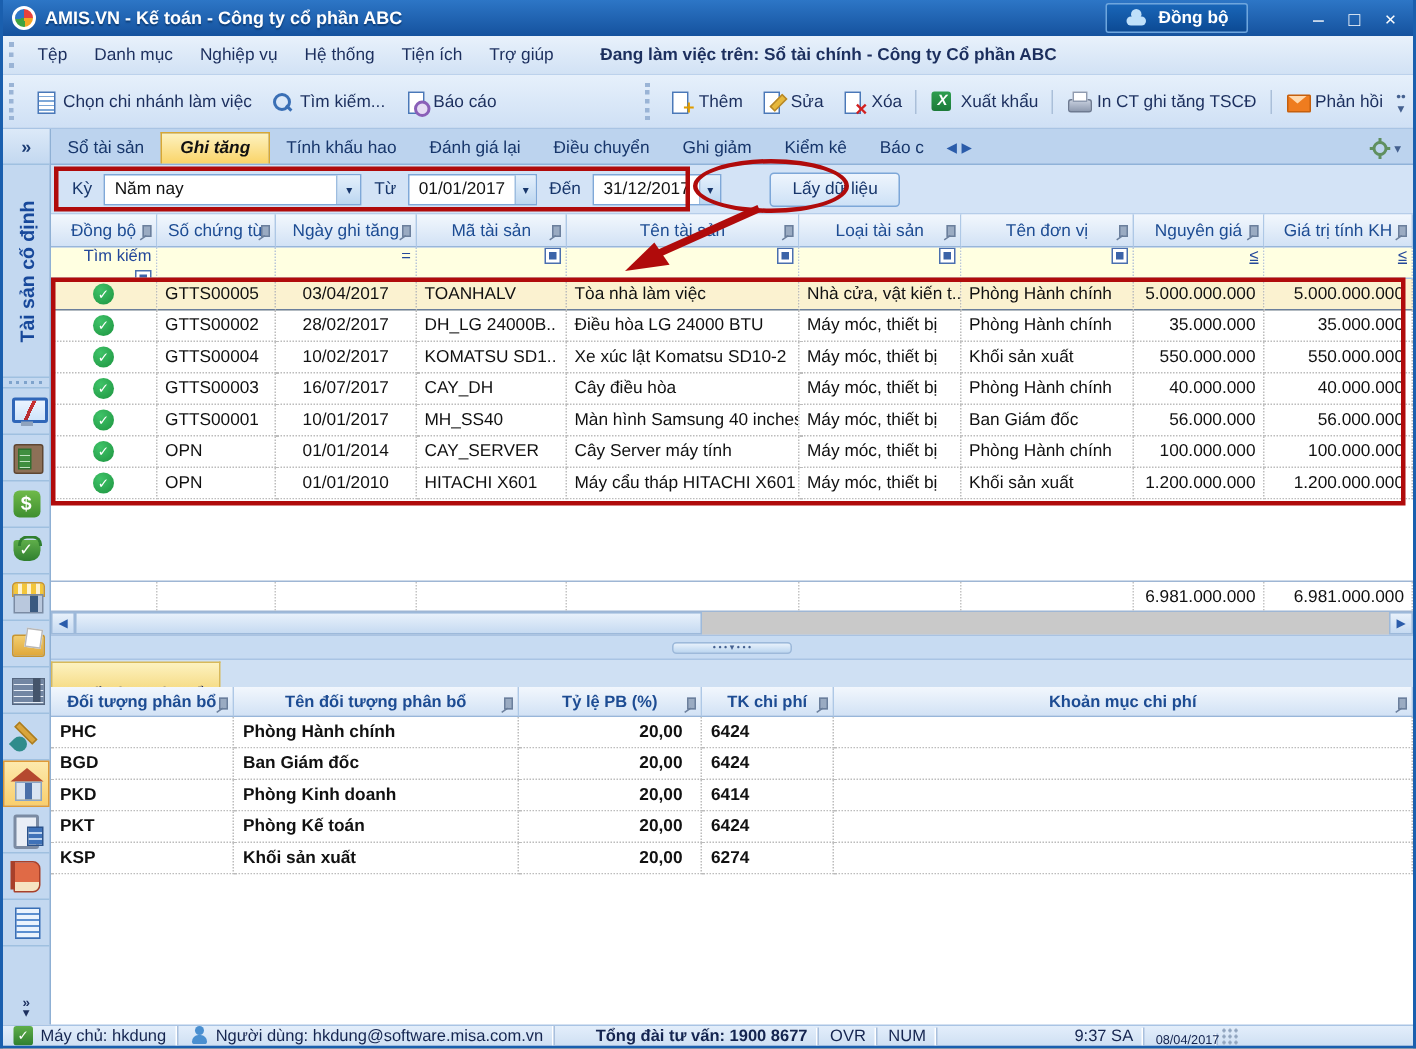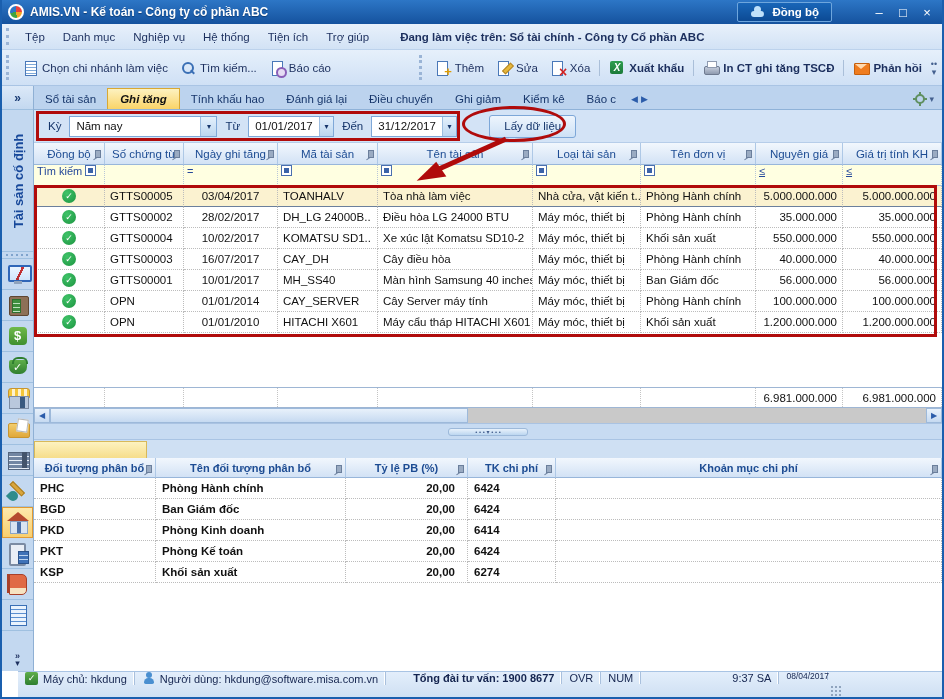--- a/index.html
+++ b/index.html
@@ -24,21 +24,21 @@
   
   .menubar{height:26px;background:linear-gradient(#e8f1fb,#d2e2f5);border-bottom:1px solid #bcd2ec;
     display:flex;align-items:center;flex:none;font-size:11.5px;color:#1c2f5e;}
   .grip{width:5px;height:70%;border-left:3px dotted #9ab4d6;margin:0 5px 0 4px;flex:none;}
   .menubar .mi{padding:0 9px;}
   .workingon{font-weight:bold;margin-left:22px;white-space:nowrap;}
   
   .toolbar{height:36px;background:linear-gradient(#e6f0fb,#cfe0f5);border-bottom:1px solid #a9c4e4;
     display:flex;align-items:center;flex:none;font-size:11.5px;color:#1c2f5e;}
   .titem{display:flex;align-items:center;padding:0 6px;white-space:nowrap;}
-  .titem.sep{border-left:1px solid #aabfd9;margin-left:3px;padding-left:9px;font-weight:bold;}
+  .titem.sep{border-left:1px solid #aabfd9;margin-left:3px;padding-left:9px;}
   .tspacer{flex:1;}
   .tbi{width:16px;height:16px;position:relative;display:inline-block;margin-right:4px;flex:none;}
   [data-icon="branch-doc-icon"]::before{content:"";position:absolute;left:3px;top:1px;width:10px;height:13px;background:
     repeating-linear-gradient(#fff 0 2px,#7ea8d8 2px 3px);border:1px solid #4a78b8;}
   [data-icon="search-icon"]::before{content:"";position:absolute;left:2px;top:2px;width:8px;height:8px;border:2px solid #3a6fb5;border-radius:50%;}
   [data-icon="search-icon"]::after{content:"";position:absolute;left:10px;top:11px;width:5px;height:2px;background:#3a6fb5;transform:rotate(45deg);}
   [data-icon="report-icon"]::before{content:"";position:absolute;left:3px;top:1px;width:9px;height:13px;background:#fff;border:1px solid #4a78b8;}
   [data-icon="report-icon"]::after{content:"";position:absolute;left:7px;top:7px;width:7px;height:7px;border:2px solid #8a5fb8;border-radius:50%;background:#e6dcf4;}
   [data-icon="add-icon"]::before{content:"";position:absolute;left:2px;top:1px;width:9px;height:13px;background:#fff;border:1px solid #4a78b8;}
   [data-icon="add-icon"]::after{content:"+";position:absolute;right:-1px;bottom:-3px;color:#e09c00;font-weight:bold;font-size:13px;}
@@ -105,31 +105,31 @@
   .tab.active{background:linear-gradient(#fdf2c0,#fad468);border:1px solid #d8a834;border-bottom:none;font-weight:bold;color:#111;padding:4px 12px 4px;font-style:italic;}
   .tabarrows{color:#2b5caa;font-size:9px;padding:0 4px 5px;letter-spacing:3px;}
   .tabgear{margin-left:auto;display:flex;align-items:center;padding:0 8px 3px;color:#44608f;font-size:9px;}
   
   .filterbar{height:33px;flex:none;background:#d3e3f6;border-bottom:1px solid #b6cde9;display:flex;align-items:center;font-size:11.5px;color:#17366b;padding-left:14px;}
   .flabel{margin-right:8px;}
   .combo{height:21px;background:#fff;border:1px solid #7fa8d8;display:flex;align-items:center;margin-right:8px;}
   .combo .cv{padding:0 6px;flex:1;white-space:nowrap;color:#111;}
   .combo .cbtn{width:16px;height:100%;background:linear-gradient(#e4f0fc,#bcd6f0);border-left:1px solid #9dbde0;
     color:#17366b;font-size:8px;display:flex;align-items:center;justify-content:center;}
-  .combo.period{width:148px;}.combo.date{width:86px;}
+  .combo.period{width:172px;}.combo.date{width:86px;}
   .loadbtn{height:23px;margin-left:24px;padding:0 14px;background:linear-gradient(#eef5fd,#cde1f6);border:1px solid #7da7d8;border-radius:3px;color:#17366b;font-size:11.5px;}
   
   .agrid{display:grid;grid-template-columns:71px 79px 94px 100px 155px 108px 115px 87px 99px;flex:none;}
   .ah{height:22px;background:linear-gradient(#f2f7fd,#d2e2f5);border-right:1px solid #aec8e6;border-bottom:1px solid #98b6da;
     color:#1d4c93;font-size:11.5px;display:flex;align-items:center;justify-content:center;position:relative;white-space:nowrap;overflow:hidden;}
   .pin{position:absolute;right:2px;top:7px;width:9px;height:9px;}
   .pin::before{content:"";position:absolute;right:1px;top:0;width:4px;height:6px;background:#9aabc2;border:1px solid #6b7f9c;}
   .pin::after{content:"";position:absolute;left:0;bottom:0;width:5px;height:1px;background:#6b7f9c;transform:rotate(-35deg);}
-  .af{height:21px;background:#ffffe1;border-right:1px dotted #b9c6d8;border-bottom:1px solid #aac3e2;display:flex;align-items:flex-start;
-    color:#24489a;font-size:11px;padding:0 3px;gap:3px;white-space:nowrap;overflow:hidden;}
+  .af{height:21px;background:#ffffe1;border-right:1px dotted #b9c6d8;border-bottom:1px solid #aac3e2;display:flex;align-items:flex-end;
+    color:#24489a;font-size:11px;padding:0 3px;gap:3px;white-space:nowrap;overflow:hidden;flex-direction:column;}
   .fbox{width:11px;height:11px;border:1px solid #4a6fae;background:#fff;flex:none;}
   .fbox::after{content:"";display:block;width:5px;height:5px;margin:2px;background:#3b63a8;}
   .arow{background:#fff;}
   .arow>div{height:21px;border-right:1px dotted #bcbcbc;border-bottom:1px dotted #bcbcbc;font-size:11.5px;color:#111;
     display:flex;align-items:center;padding:0 5px;white-space:nowrap;overflow:hidden;}
   .arow.selected>div{background:#fbf2d0;border-bottom:1px solid #6b7f9c;}
   .arow .ctr{justify-content:center;}
   .arow .num{justify-content:flex-end;}
   .chk{width:14px;height:14px;border-radius:50%;background:radial-gradient(circle at 35% 30%,#3fc368,#1d9440);color:#fff;
     font-size:9px;font-weight:bold;text-align:center;line-height:14px;}
@@ -150,22 +150,22 @@
   .alloctab{height:17px;margin-left:0;background:linear-gradient(#fdf2c0,#f6dd8a);border:1px solid #d8b95a;border-bottom:none;
     font-size:11px;font-weight:bold;color:#13235c;padding:15px 10px 0;}
   .bgrid{display:grid;grid-template-columns:122px 190px 122px 88px 1fr;flex:none;font-weight:bold;}
   .bh{height:20px;background:linear-gradient(#f2f7fd,#d2e2f5);border-right:1px solid #aec8e6;border-bottom:1px solid #98b6da;
     color:#1d4c93;font-size:11px;display:flex;align-items:center;justify-content:center;position:relative;white-space:nowrap;overflow:hidden;}
   .brow>div{height:21px;border-right:1px dotted #bcbcbc;border-bottom:1px dotted #bcbcbc;font-size:11.5px;color:#111;
     display:flex;align-items:center;padding:0 6px;white-space:nowrap;overflow:hidden;background:#fff;}
   .brow .num{justify-content:flex-end;padding-right:12px;}
   .bottomfiller{flex:1;background:#fff;}
   
-  .statusbar{height:26px;flex:none;background:linear-gradient(#e3eefb,#cfe0f3);border-top:1px solid #a9c4e4;
-    display:flex;align-items:flex-start;font-size:11px;color:#14244f;margin-left:16px;}
+  .statusbar{height:14px;flex:none;background:linear-gradient(#e3eefb,#cfe0f3);border-top:1px solid #a9c4e4;
+    display:flex;align-items:flex-end;font-size:11px;color:#14244f;}
   .seg{display:flex;align-items:center;padding:0 7px;border-right:1px solid #a9c0dd;box-shadow:inset -1px 0 0 #fff;white-space:nowrap;}
   .seg .sic{width:13px;height:13px;position:relative;margin-right:5px;flex:none;}
   [data-icon="server-status-icon"]::before{content:"\2713";position:absolute;inset:0;background:linear-gradient(#5fae4a,#2f7f2f);border-radius:2px;color:#fff;font-size:9px;text-align:center;line-height:13px;}
   [data-icon="database-icon"]::before{content:"";position:absolute;left:1px;top:1px;width:11px;height:11px;background:linear-gradient(#f2d86e,#dcb42e);border:1px solid #b8922a;border-radius:50% 50% 40% 40%/60% 60% 30% 30%;}
   [data-icon="user-icon"]::before{content:"";position:absolute;left:4px;top:0;width:6px;height:6px;background:#4a8fd0;border-radius:50%;}
   [data-icon="user-icon"]::after{content:"";position:absolute;left:2px;top:6px;width:10px;height:6px;background:#4a8fd0;border-radius:5px 5px 2px 2px;}
   .seg.small{width:10px;padding:0;}
   .seg.bold{font-weight:bold;}
   .seg.empty1{width:42px;}
   .datecell{font-size:8.5px;line-height:8px;width:34px;word-break:break-all;}

